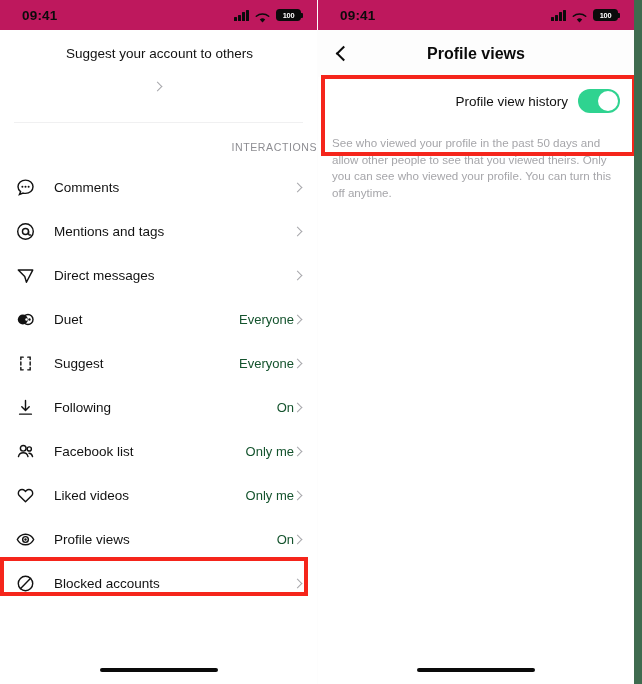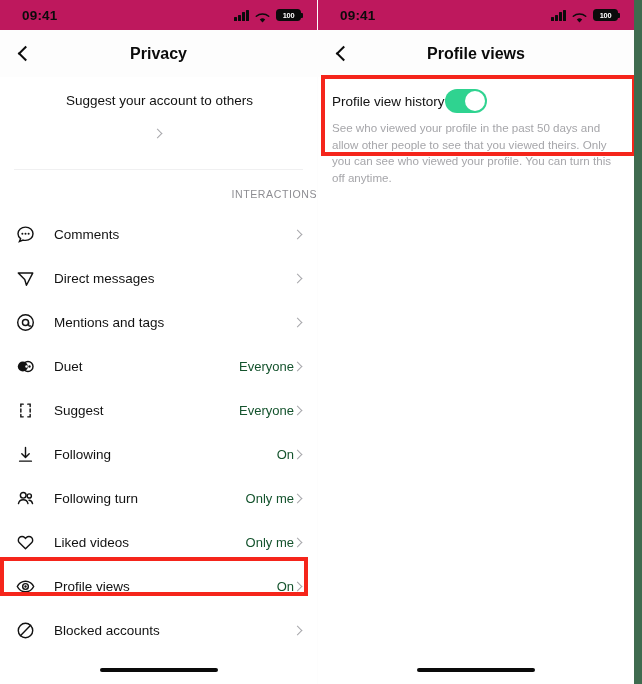--- a/index.html
+++ b/index.html
@@ -160,22 +160,23 @@
     left:3px; top:75px;
     width:315px; height:81px;
     border:4px solid #f5251b;
     pointer-events:none;
     z-index:30;
   }
 
   
   .toggle-card { padding:12px 14px 10px 14px; }
   .toggle-top {
-    display:flex; align-items:center; justify-content:flex-start;
-    margin-bottom:7px;
+    display:flex; align-items:center; justify-content:flex-end;
+    margin-bottom:22px;
+    gap:10px;
   }
   .toggle-title { font-size:13.5px; color:#111; }
   .switch {
     width:42px; height:24px;
     border-radius:13px;
     background:#2fd390;
     position:relative;
     cursor:pointer;
     flex:0 0 auto;
   }
@@ -230,26 +231,20 @@
               <path d="M7.5 9.6 L10.2 6.4 A4.3 4.3 0 0 0 4.8 6.4 Z" fill="#0b0b0b"></path>
               <path d="M1.3 3.2 A9.5 9.5 0 0 1 13.7 3.2" stroke="#0b0b0b" stroke-width="1.5" fill="none" stroke-linecap="round"></path>
             </svg>
         </span>
         <span class="batt">
           <span class="batt-num">100</span>
         </span>
       </span>
     </div>
 
-    <div class="navbar">
-      <div class="back-btn">
-        <span class="chev-left"></span>
-      </div>
-      <div class="nav-title">Privacy</div>
-    </div>
 
     <div class="list">
 
       <div class="spacer-sm"></div>
 
       <div class="row plain">
         <span class="row-label">Suggest your account to others</span>
         <span class="chev-right"></span>
       </div>
 
@@ -270,36 +265,36 @@
               <circle cx="13.3" cy="9.3" r="1.05" fill="#121212"></circle>
             </svg>
         </span>
         <span class="row-label">Comments</span>
         <span class="chev-right"></span>
       </div>
 
       <div class="row">
         <span class="row-ico">
           <svg width="19" height="19" viewBox="0 0 20 20">
-              <path d="M2.4 4.3h15.2L11 17.1 9.2 11.1z" fill="none" stroke="#121212" stroke-width="1.5" stroke-linejoin="round"></path>
-            </svg>
-        </span>
-        <span class="row-label">Direct messages</span>
-        <span class="chev-right"></span>
-      </div>
-
-      <div class="row">
-        <span class="row-ico">
-          <svg width="19" height="19" viewBox="0 0 20 20">
               <circle cx="10" cy="10" r="8.2" fill="none" stroke="#121212" stroke-width="1.5"></circle>
               <circle cx="10" cy="10" r="3.2" fill="none" stroke="#121212" stroke-width="1.5"></circle>
               <path d="M13.2 10v2.1c0 1.3 1 1.9 2 1.6" fill="none" stroke="#121212" stroke-width="1.5" stroke-linecap="round"></path>
             </svg>
         </span>
         <span class="row-label">Mentions and tags</span>
+        <span class="chev-right"></span>
+      </div>
+
+      <div class="row">
+        <span class="row-ico">
+          <svg width="19" height="19" viewBox="0 0 20 20">
+              <path d="M2.4 4.3h15.2L11 17.1 9.2 11.1z" fill="none" stroke="#121212" stroke-width="1.5" stroke-linejoin="round"></path>
+            </svg>
+        </span>
+        <span class="row-label">Direct messages</span>
         <span class="chev-right"></span>
       </div>
 
       <div class="row">
         <span class="row-ico">
           <svg width="19" height="19" viewBox="0 0 20 20">
               <circle cx="7.2" cy="10" r="5.3" fill="#121212"></circle>
               <circle cx="12.6" cy="10" r="5.3" fill="none" stroke="#121212" stroke-width="1.5"></circle>
               <circle cx="11" cy="10" r="1.25" fill="#fff"></circle>
               <circle cx="14.2" cy="10" r="1.25" fill="#121212"></circle>
@@ -335,21 +330,21 @@
 
       <div class="row">
         <span class="row-ico">
           <svg width="19" height="19" viewBox="0 0 20 20">
               <circle cx="7.6" cy="6.6" r="3" fill="none" stroke="#121212" stroke-width="1.5"></circle>
               <circle cx="14" cy="7.3" r="2.2" fill="none" stroke="#121212" stroke-width="1.5"></circle>
               <path d="M2.6 15.4c.6-2.6 2.6-4 5-4s4.4 1.4 5 4" fill="none" stroke="#121212" stroke-width="1.5" stroke-linecap="round"></path>
               <path d="M13.7 11.9c1.8.1 3.2 1.3 3.7 3.5" fill="none" stroke="#121212" stroke-width="1.5" stroke-linecap="round"></path>
             </svg>
         </span>
-        <span class="row-label">Following turn</span>
+        <span class="row-label">Facebook list</span>
         <span class="row-value">Only me</span>
         <span class="chev-right"></span>
       </div>
 
       <div class="row">
         <span class="row-ico">
           <svg width="19" height="19" viewBox="0 0 20 20">
               <path d="M10 16.6 3.6 10.3a3.85 3.85 0 0 1 0-5.5 3.85 3.85 0 0 1 5.5 0l.9.9.9-.9a3.85 3.85 0 0 1 5.5 0 3.85 3.85 0 0 1 0 5.5z" fill="none" stroke="#121212" stroke-width="1.5" stroke-linejoin="round"></path>
             </svg>
         </span>

